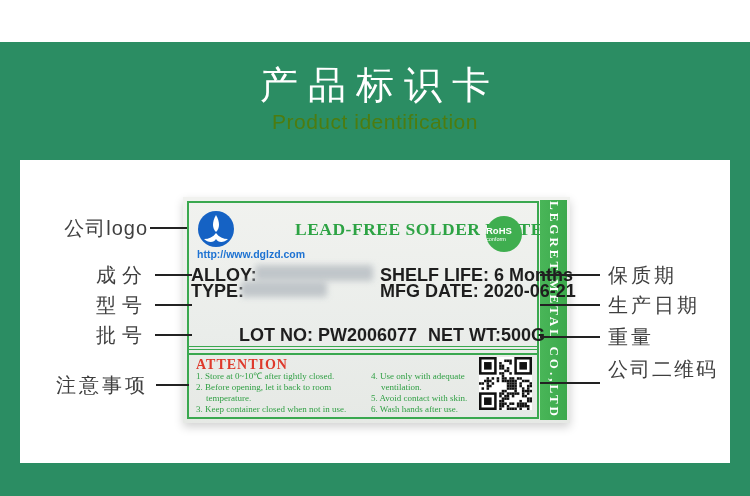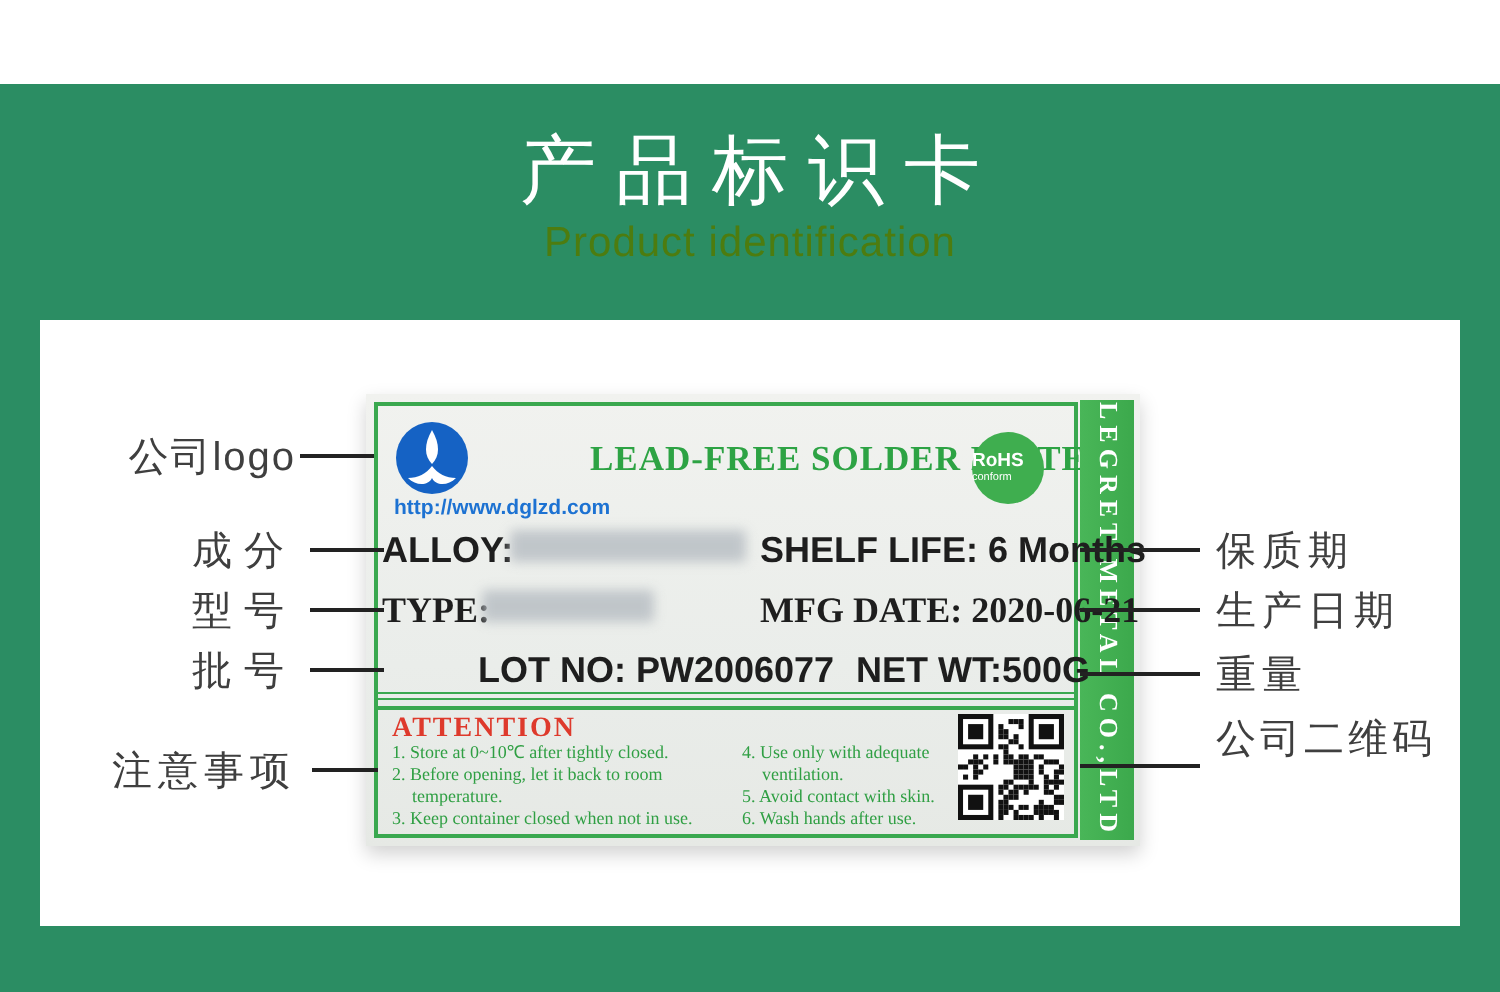--- a/index.html
+++ b/index.html
@@ -54,21 +54,21 @@
   }
   .strip-text {
     position:absolute; top:50%; left:50%;
     transform:translate(-50%,-50%) rotate(90deg);
     white-space:nowrap; color:#ffffff; font-family:"Liberation Serif", serif;
     font-size:13px; font-weight:bold; letter-spacing:3px;
   }
   .lrow { position:absolute; left:8px; right:34px; height:20px; color:#1e1e1e;
           font-size:18px; font-weight:bold; white-space:nowrap; }
   .lrow .rcell { position:absolute; left:189px; top:0; }
-  .row1 { top:68px; } .row2 { top:98px;font-family:Liberation Serif, serif; } .row3 { top:128px;margin-left:48px; }
+  .row1 { top:68px; } .row2 { top:84px; } .row3 { top:128px;margin-left:48px; }
   .blur-blob {
     position:absolute; top:0px; height:16px; background:#b9bfc4; border-radius:2px;
     filter:blur(3px); opacity:0.85;
   }
   .blob1 { left:64px; width:118px; }
   .blob2 { left:50px; width:86px; }
   .divider {
     position:absolute; left:4px; right:31px; top:149px; height:4px;
     border-top:1.5px solid #3aa84f; border-bottom:1.5px solid #3aa84f;
   }

